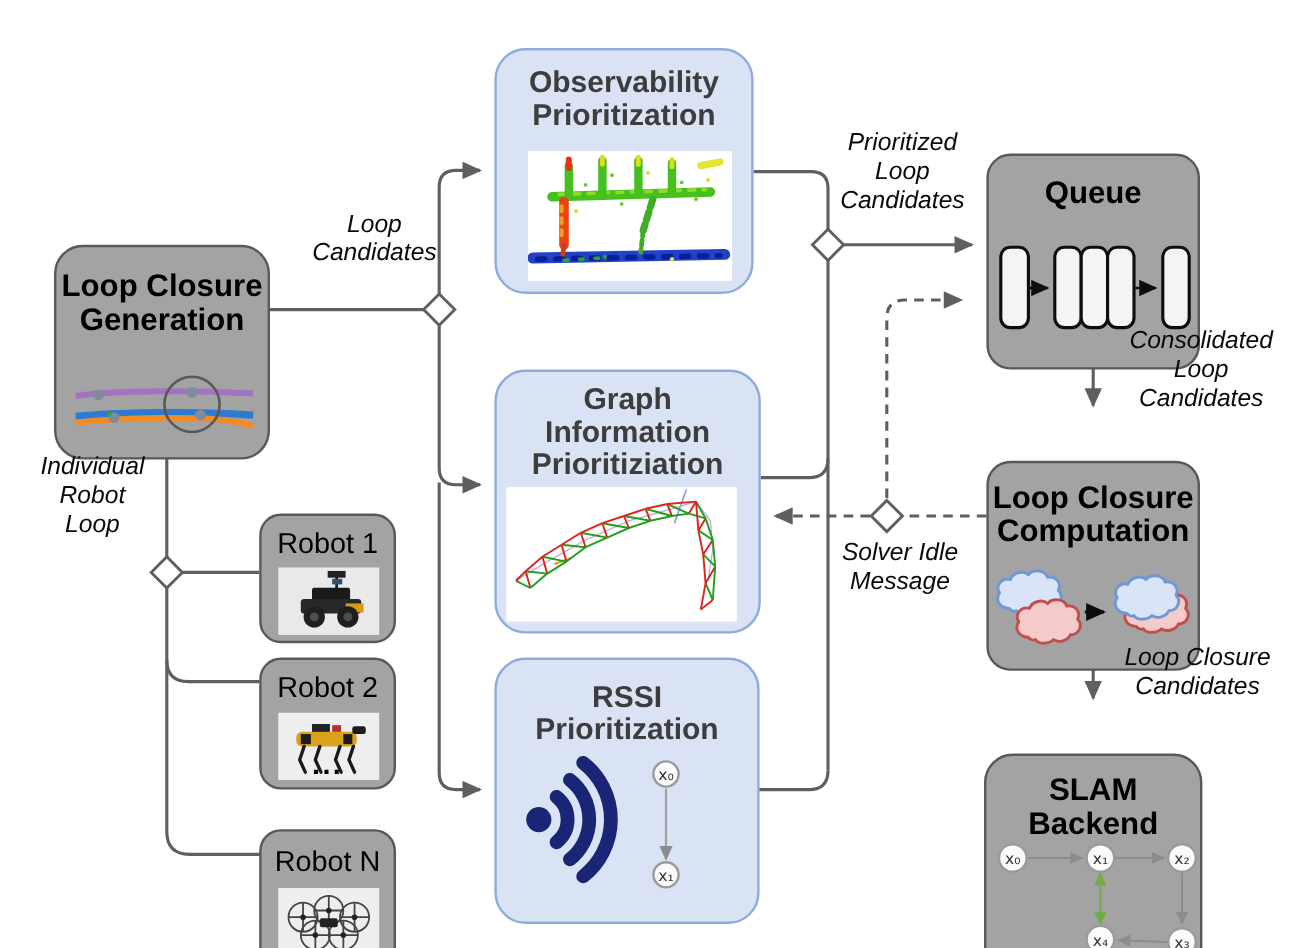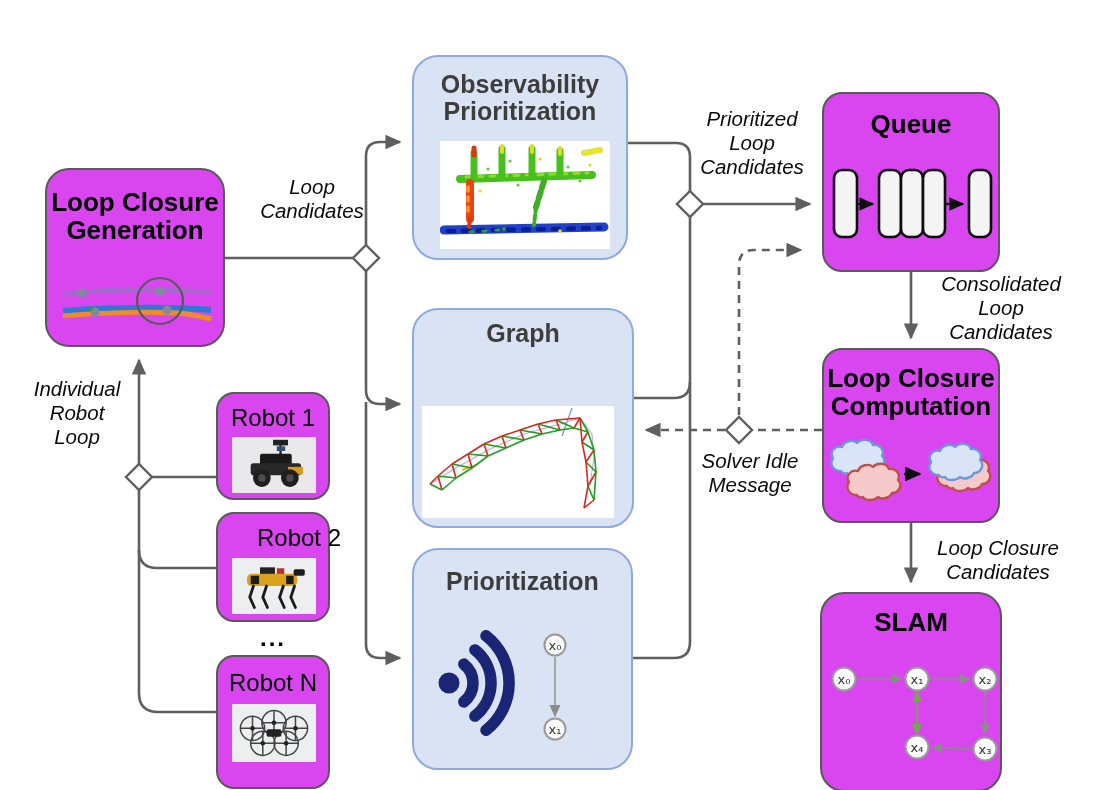--- a/index.html
+++ b/index.html
@@ -1,20 +1,20 @@
 <!DOCTYPE html>
 <html><head>
 <meta charset="utf-8">
 <style>
   html,body{margin:0;padding:0;background:#ffffff;}
   .stage{position:relative;width:1094px;height:790px;background:#ffffff;
          font-family:"Liberation Sans","DejaVu Sans",sans-serif;overflow:hidden;}
   .abs{position:absolute;}
   .wires{position:absolute;left:0;top:0;z-index:1;}
-  .box{position:absolute;background:#d946ef;border:2.6px solid #595959;border-radius:20px;z-index:2;box-sizing:border-box;}
+  .box{position:absolute;background:#a3a3a3;border:2.6px solid #595959;border-radius:20px;z-index:2;box-sizing:border-box;margin-top:36px;}
   .bluebox{position:absolute;background:#dae3f3;border:2.6px solid #8faadc;border-radius:26px;z-index:2;box-sizing:border-box;}
   .title{position:absolute;left:0;width:100%;text-align:center;font-weight:bold;color:#000;line-height:1.08;}
   .btitle{position:absolute;left:0;width:100%;text-align:center;font-weight:bold;color:#3d3d3d;font-size:25px;line-height:27px;}
   .t27{font-size:26px;}
   .rlabel{position:absolute;left:0;width:100%;text-align:center;font-size:24px;color:#000;}
   .elabel{position:absolute;text-align:center;font-style:italic;font-size:20.5px;color:#0a0a0a;line-height:24px;z-index:3;}
   .imgpane{position:absolute;background:#ffffff;}
   .photo{position:absolute;background:#ebebed;}
   .dots{position:absolute;text-align:center;font-weight:bold;font-size:24px;color:#000;letter-spacing:2px;z-index:2;}
   svg{display:block;}
@@ -133,21 +133,21 @@
         <rect x="60" y="32" width="16" height="8" fill="#d99a18"></rect>
         <circle cx="32" cy="44" r="9.5" fill="#1f1f1f"></circle>
         <circle cx="32" cy="44" r="4" fill="#4d4d4f"></circle>
         <circle cx="62" cy="44" r="9.5" fill="#1f1f1f"></circle>
         <circle cx="62" cy="44" r="4" fill="#4d4d4f"></circle>
       </svg>
     </div>
   </div>
 
   <div class="box" style="left:216px;top:512px;width:114px;height:110px;border-radius:18px;">
-    <div class="rlabel" style="top:10px;padding-left:26px;">Robot 2</div>
+    <div class="rlabel" style="top:10px;">Robot 2</div>
     <div class="photo" style="left:14px;top:44px;width:84px;height:56px;">
       <svg width="84" height="56" viewBox="0 0 90 60">
         <rect x="0" y="0" width="90" height="60" fill="#eceef0"></rect>
         <rect x="16" y="17" width="54" height="13" rx="5" fill="#d8a21a"></rect>
         <rect x="20" y="19" width="9" height="9" fill="#1c1c1c"></rect>
         <rect x="58" y="19" width="8" height="9" fill="#1c1c1c"></rect>
         <rect x="30" y="10" width="16" height="7" fill="#222"></rect>
         <rect x="48" y="11" width="8" height="6" fill="#b23430"></rect>
         <rect x="66" y="12" width="12" height="7" rx="2" fill="#1c1c1c"></rect>
         <g stroke="#1a1a1a" stroke-width="3" fill="none" stroke-linecap="round">
@@ -178,21 +178,21 @@
         <circle cx="22" cy="26" r="2.5" fill="#222"></circle>
         <circle cx="45" cy="20" r="2.5" fill="#222"></circle>
         <circle cx="68" cy="26" r="2.5" fill="#222"></circle>
         <circle cx="33" cy="42" r="2.5" fill="#222"></circle>
         <circle cx="58" cy="42" r="2.5" fill="#222"></circle>
         <rect x="37" y="27" width="16" height="8" rx="2" fill="#222"></rect>
       </svg>
     </div>
   </div>
 
-  <div class="bluebox" style="left:412px;top:55px;width:216px;height:205px;">
+  <div class="bluebox" style="left:412px;top:40px;width:216px;height:205px;">
     <div class="btitle" style="top:14px;">
       <div>Observability</div>
       <div>Prioritization</div>
     </div>
     <div class="imgpane" style="left:26px;top:84px;width:170px;height:108px;">
       <svg width="170" height="108" viewBox="0 0 170 108">
         <g fill="none" stroke-linecap="round">
           <path d="M4 89 L164 86" stroke="#2141c9" stroke-width="9"></path>
           <path d="M8 90 L160 87" stroke="#0a1e96" stroke-width="4.5" stroke-dasharray="6 9"></path>
           <path d="M30 91 L60 89" stroke="#2f9e3e" stroke-width="3" stroke-dasharray="3 10"></path>
@@ -227,20 +227,22 @@
         </g>
         <circle cx="120" cy="90" r="1.8" fill="#e0e22a"></circle>
         <circle cx="64" cy="88" r="1.8" fill="#2f9e3e"></circle>
       </svg>
     </div>
   </div>
 
   <div class="bluebox" style="left:412px;top:292px;width:222px;height:220px;margin-top:16px;">
     <div class="btitle" style="top:10px;">
       <div>Graph</div>
+      <div>Information</div>
+      <div>Prioritiziation</div>
     </div>
     <div class="imgpane" style="left:8px;top:96px;width:192px;height:112px;">
       <svg id="gmesh" width="192" height="112" viewBox="0 0 192 112">
         <path d="M150 2 L140 30" stroke="#7a9cc4" stroke-width="1.3" fill="none"></path>
         <path d="M8 78 L34 62 L66 44 L102 28 L138 18 L158 12 L170 28 L172 52 L168 78" stroke="#c0aad8" stroke-width="1.1" fill="none"></path>
         <path d="M40 64 L54 59" stroke="#f0921e" stroke-width="1.6" fill="none"></path>
       <line x1="8" y1="78" x2="20" y2="84" stroke="#1f9e1f" stroke-width="1.6"></line>
           <line x1="8" y1="78" x2="16" y2="70" stroke="#d9261c" stroke-width="1.6"></line>
           <line x1="20" y1="84" x2="16" y2="70" stroke="#d9261c" stroke-width="1.6"></line>
           <line x1="20" y1="84" x2="34" y2="72" stroke="#1f9e1f" stroke-width="1.6"></line>
@@ -290,20 +292,21 @@
           <line x1="174" y1="66" x2="172" y2="94" stroke="#1f9e1f" stroke-width="1.6"></line>
           <line x1="166" y1="80" x2="172" y2="94" stroke="#1f9e1f" stroke-width="1.6"></line>
           <line x1="166" y1="80" x2="162" y2="102" stroke="#d9261c" stroke-width="1.6"></line>
           <line x1="172" y1="94" x2="162" y2="102" stroke="#d9261c" stroke-width="1.6"></line>
         </svg>
     </div>
   </div>
 
   <div class="bluebox" style="left:412px;top:548px;width:221px;height:222px;">
     <div class="btitle" style="top:18px;">
+      <div>RSSI</div>
       <div>Prioritization</div>
     </div>
     <svg class="abs" style="left:0;top:0;" width="221" height="222" viewBox="0 0 221 222">
       <g>
         <circle cx="35" cy="133" r="10.5" fill="#1b2575"></circle>
         <g stroke="#1b2575" stroke-width="11.5" fill="none" stroke-linecap="round">
           <path d="M49.8 114.1 A24 24 0 0 1 49.8 151.9"></path>
           <path d="M60.9 99.9 A42 42 0 0 1 60.9 166.1"></path>
           <path d="M72 85.7 A60 60 0 0 1 72 180.3"></path>
         </g>
@@ -350,20 +353,21 @@
         <line x1="80" y1="124" x2="96" y2="124" stroke="#0d0d0d" stroke-width="2.4" marker-end="url(#mb)"></line>
         <use href="#cloud" x="110" y="103" fill="#f6caca" stroke="#bf4f4c"></use>
         <use href="#cloud" x="102" y="92" fill="#d9e5f6" stroke="#6f97d8"></use>
       </g>
     </svg>
   </div>
 
   <div class="box" style="left:820px;top:592px;width:182px;height:200px;border-radius:24px;">
     <div class="title t27" style="top:14px;">
       <div>SLAM</div>
+      <div>Backend</div>
     </div>
     <svg class="abs" style="left:0;top:0;" width="182" height="179" viewBox="0 0 182 179">
       <g stroke="#8c8c8c" stroke-width="1.6" fill="none">
         <line x1="34" y1="85" x2="80" y2="85" marker-end="url(#ms)"></line>
         <line x1="107" y1="85" x2="148" y2="85" marker-end="url(#ms)"></line>
         <line x1="163" y1="97" x2="163" y2="140" marker-end="url(#ms)"></line>
         <line x1="151" y1="155" x2="110" y2="153.5" marker-end="url(#ms)"></line>
       </g>
       <line x1="95" y1="98" x2="95" y2="140" stroke="#70ad47" stroke-width="1.6" marker-start="url(#mgr)" marker-end="url(#mgr)"></line>
       <g fill="#fbfbfb" stroke="#9a9a9a" stroke-width="2">

